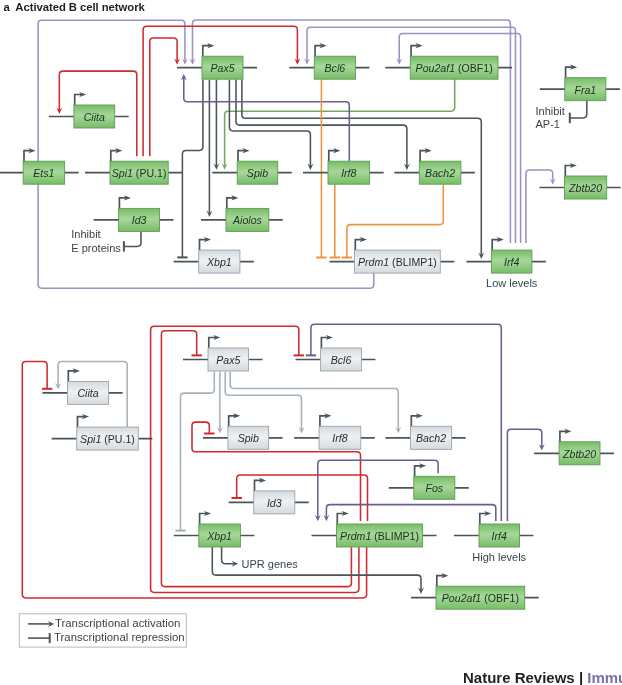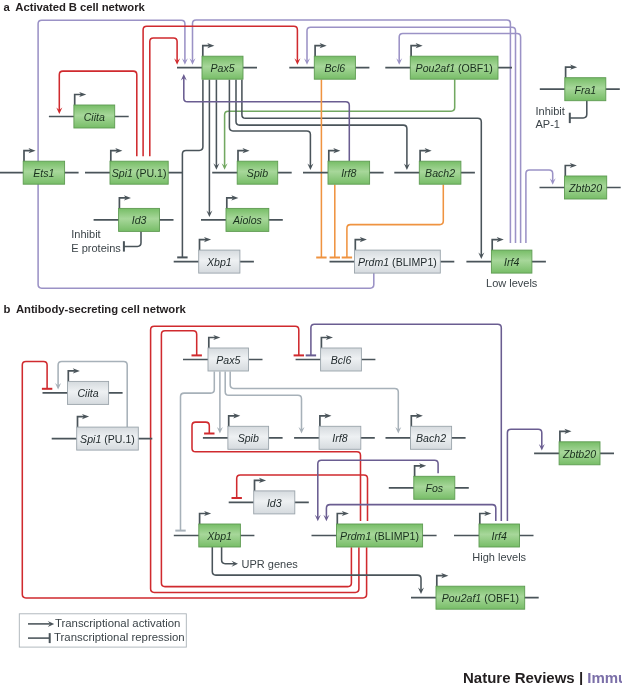--- a/index.html
+++ b/index.html
@@ -12,23 +12,20 @@
   .credit{position:absolute;left:463px;top:669.2px;font-size:15px;font-weight:bold;color:#231f20;white-space:nowrap;}
   .credit .journal{color:#7b6fa8;}
 </style>
 </head>
 <body>
 
 <div id="root">
   <div class="panel-label" style="left:3.6px;top:0.6px;">
     <span class="letter">a</span><span>Activated B cell network</span>
   </div>
-  <div class="panel-label" style="left:3.6px;top:302.6px;">
-    <span class="letter">b</span><span>Antibody-secreting cell network</span>
-  </div>
   <div class="credit">
     <span>Nature Reviews</span><span> | </span><span class="journal">Immunology</span>
   </div>
   <svg id="diagram" width="622" height="685" viewBox="0 0 622 685">
       <defs>
         <linearGradient id="gGreen" x1="0" y1="0" x2="0" y2="1">
           <stop offset="0" stop-color="#77bd67"></stop>
           <stop offset="0.45" stop-color="#a7d79a"></stop>
           <stop offset="1" stop-color="#77bd67"></stop>
         </linearGradient>

